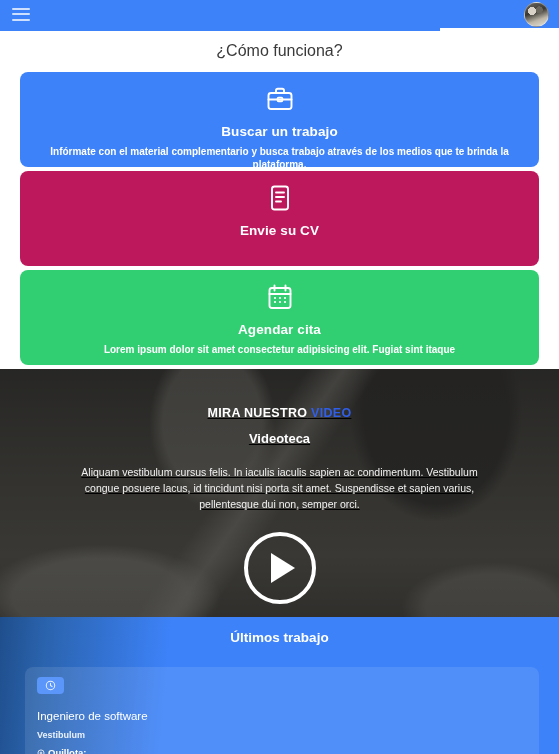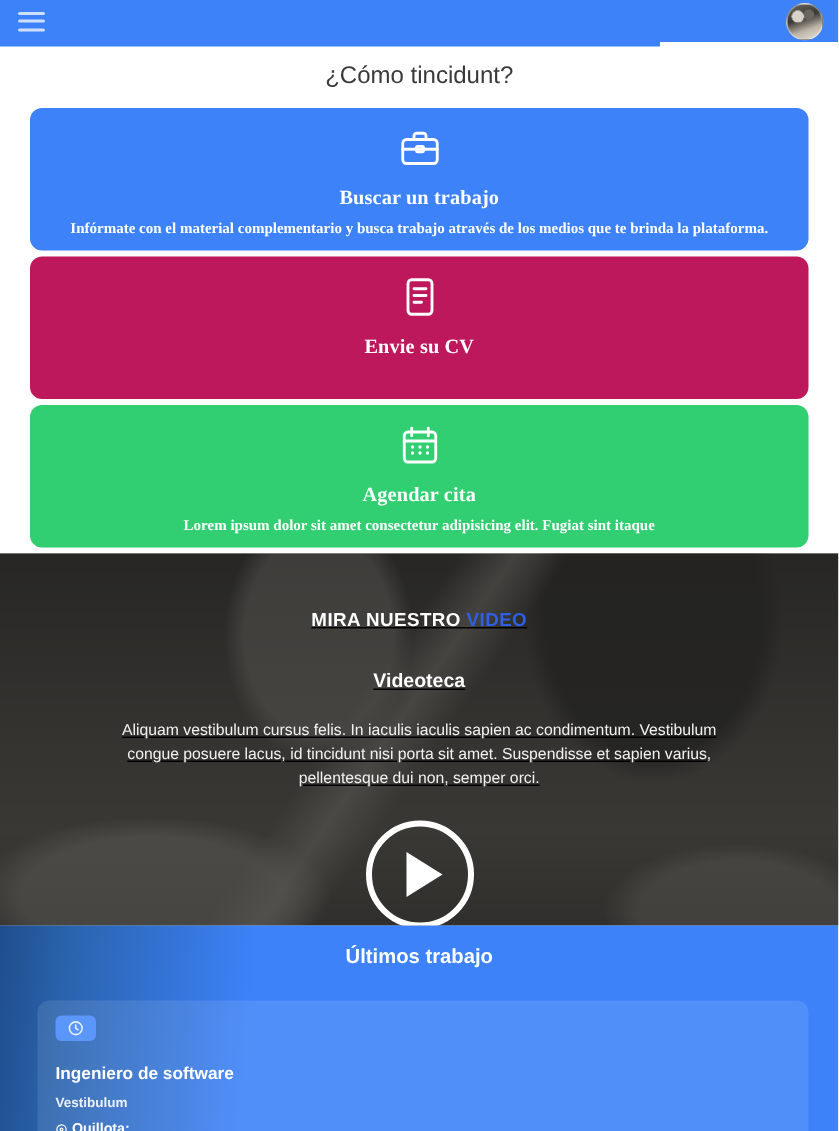--- a/index.html
+++ b/index.html
@@ -48,21 +48,21 @@
   
   .section-title {
     text-align:center;
     font-size:16px;
     color:#3a3a3a;
     padding:14px 0 12px;
     font-weight:400;
   }
 
   
-  .cards { padding:0 20px; display:flex; flex-direction:column; gap:4px;font-family:Liberation Serif, serif; }
+  .cards { padding:0 20px; display:flex; flex-direction:column; gap:4px; }
   .card {
     border-radius:8px;
     padding:12px 10px 10px;
     text-align:center;
     color:#fff;
     cursor:pointer;
   }
   .card.blue  { background:#3d82f9; height:95px; }
   .card.red   { background:#be185d; height:95px; }
   .card.green { background:#31ce72; height:95px; }
@@ -86,21 +86,21 @@
       radial-gradient(ellipse 120px 150px at 78% 18%, rgba(30,28,26,.85) 0 60%, transparent 72%),
       radial-gradient(ellipse 90px 120px at 38% 22%, rgba(225,221,211,.45) 0 55%, transparent 70%),
       radial-gradient(ellipse 160px 70px at 18% 92%, rgba(235,232,224,.5) 0 55%, transparent 75%),
       radial-gradient(ellipse 120px 60px at 88% 96%, rgba(215,211,202,.45) 0 55%, transparent 75%),
       linear-gradient(180deg,#2c2a27 0%,#57544d 45%,#6d6960 75%,#4b4842 100%);
   }
   .hero-overlay { position:absolute; inset:0; background:rgba(38,38,36,.72); }
   .hero-content { position:relative; z-index:2; text-align:center; padding-top:37px; color:#fff; }
   .hero-kicker { font-size:12.5px; font-weight:bold; letter-spacing:.3px; }
   .hero-kicker .accent { color:#2f5fe8; }
-  .hero-title { font-size:13px; font-weight:bold; margin-top:26px; }
+  .hero-title { font-size:13px; font-weight:bold; margin-top:11px; }
   .hero-text {
     font-size:10.5px; line-height:1.5; margin:19px auto 0;
     width:430px; color:#f2f2f2; font-weight:400;
   }
   .play-wrap { display:flex; justify-content:center; margin-top:20px; }
   .play-btn {
     width:72px; height:72px; border-radius:50%;
     border:4px solid #ffffff;
     display:flex; align-items:center; justify-content:center;
     cursor:pointer;
@@ -127,39 +127,39 @@
     background:rgba(255,255,255,.10);
     border-radius:8px;
     padding:10px 12px 0;
     height:100px;
   }
   .job-badge {
     width:27px; height:17px; border-radius:4px;
     background:#5b96fb;
     display:flex; align-items:center; justify-content:center;
   }
-  .job-role { color:#fff; font-size:11.5px; font-weight:bold; margin-top:16px; }
+  .job-role { color:#fff; font-size:11.5px; font-weight:normal; margin-top:16px; }
   .job-cat  { color:#eaf1ff; font-size:9px; font-weight:bold; margin-top:8px; }
   .job-loc  { color:#ffffff; font-size:9.5px; font-weight:bold; margin-top:7px; display:flex; align-items:center; gap:3px; }
 </style>
 </head>
 <body>
 
 <div class="app">
 
   <div class="header">
     <div class="hamburger">
       <i></i>
         <i></i>
         <i></i>
     </div>
     <div class="avatar"></div>
   </div>
 
-  <div class="section-title">¿Cómo tincidunt?</div>
+  <div class="section-title">¿Cómo funciona?</div>
 
   <div class="cards">
 
     <div class="card blue">
       <div class="ic">
         <svg width="28" height="26" viewBox="0 0 28 26" fill="none" stroke="#fff" stroke-width="1.9" stroke-linecap="round" stroke-linejoin="round">
           <rect x="2.5" y="7" width="23" height="16" rx="2.5"></rect>
           <path d="M10 7V4.6a1.8 1.8 0 0 1 1.8-1.8h4.4A1.8 1.8 0 0 1 18 4.6V7"></path>
           <path d="M2.5 13.5h23"></path>
           <rect x="11.6" y="11.6" width="4.8" height="3.6" rx="1"></rect>

